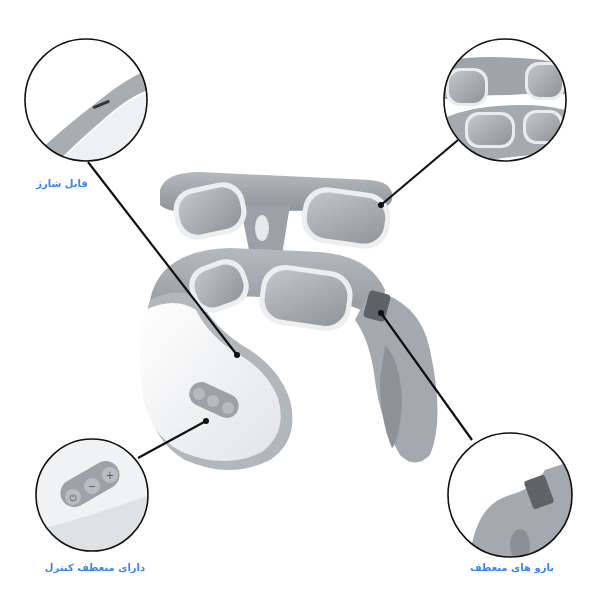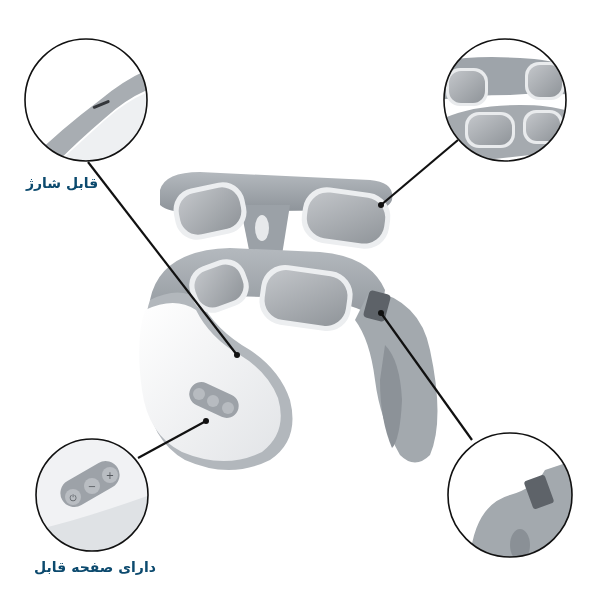--- a/index.html
+++ b/index.html
@@ -1,19 +1,19 @@
 <!DOCTYPE html>
 <html><head>
 <meta charset="utf-8">
 <style>
   html, body { margin:0; padding:0; background:#ffffff; }
   body { width:600px; height:600px; position:relative; overflow:hidden; font-family:"DejaVu Sans", sans-serif; }
   .stage { position:absolute; left:0; top:0; width:600px; height:600px; }
   .label {
-    position:absolute; direction:rtl; font-weight:bold; font-size:14px; color:#0c4a6e;
+    position:absolute; direction:rtl; font-weight:bold; font-size:10px; color:#3b82f6;
     white-space:nowrap; transform:translate(-50%,-50%); font-family:"DejaVu Sans", sans-serif;
   }
   svg { position:absolute; left:0; top:0; }
 </style>
 </head>
 <body>
 
 <div class="stage">
   <svg width="600" height="600" viewBox="0 0 600 600">
     <defs>
@@ -139,14 +139,15 @@
     </g>
     <g fill="#111">
       <circle cx="237" cy="355" r="3"></circle>
       <circle cx="381" cy="205" r="3"></circle>
       <circle cx="206" cy="421" r="3"></circle>
       <circle cx="381" cy="313" r="3"></circle>
     </g>
   </svg>
 
   <div class="label" style="left:62px; top:183px;">قابل شارژ</div>
-  <div class="label" style="left:95px; top:567px;">دارای صفحه قابل</div>
+  <div class="label" style="left:95px; top:567px;">دارای منعطف کنترل</div>
+  <div class="label" style="left:512px; top:567px;">بازو های منعطف</div>
 </div>
 
 </body></html>

